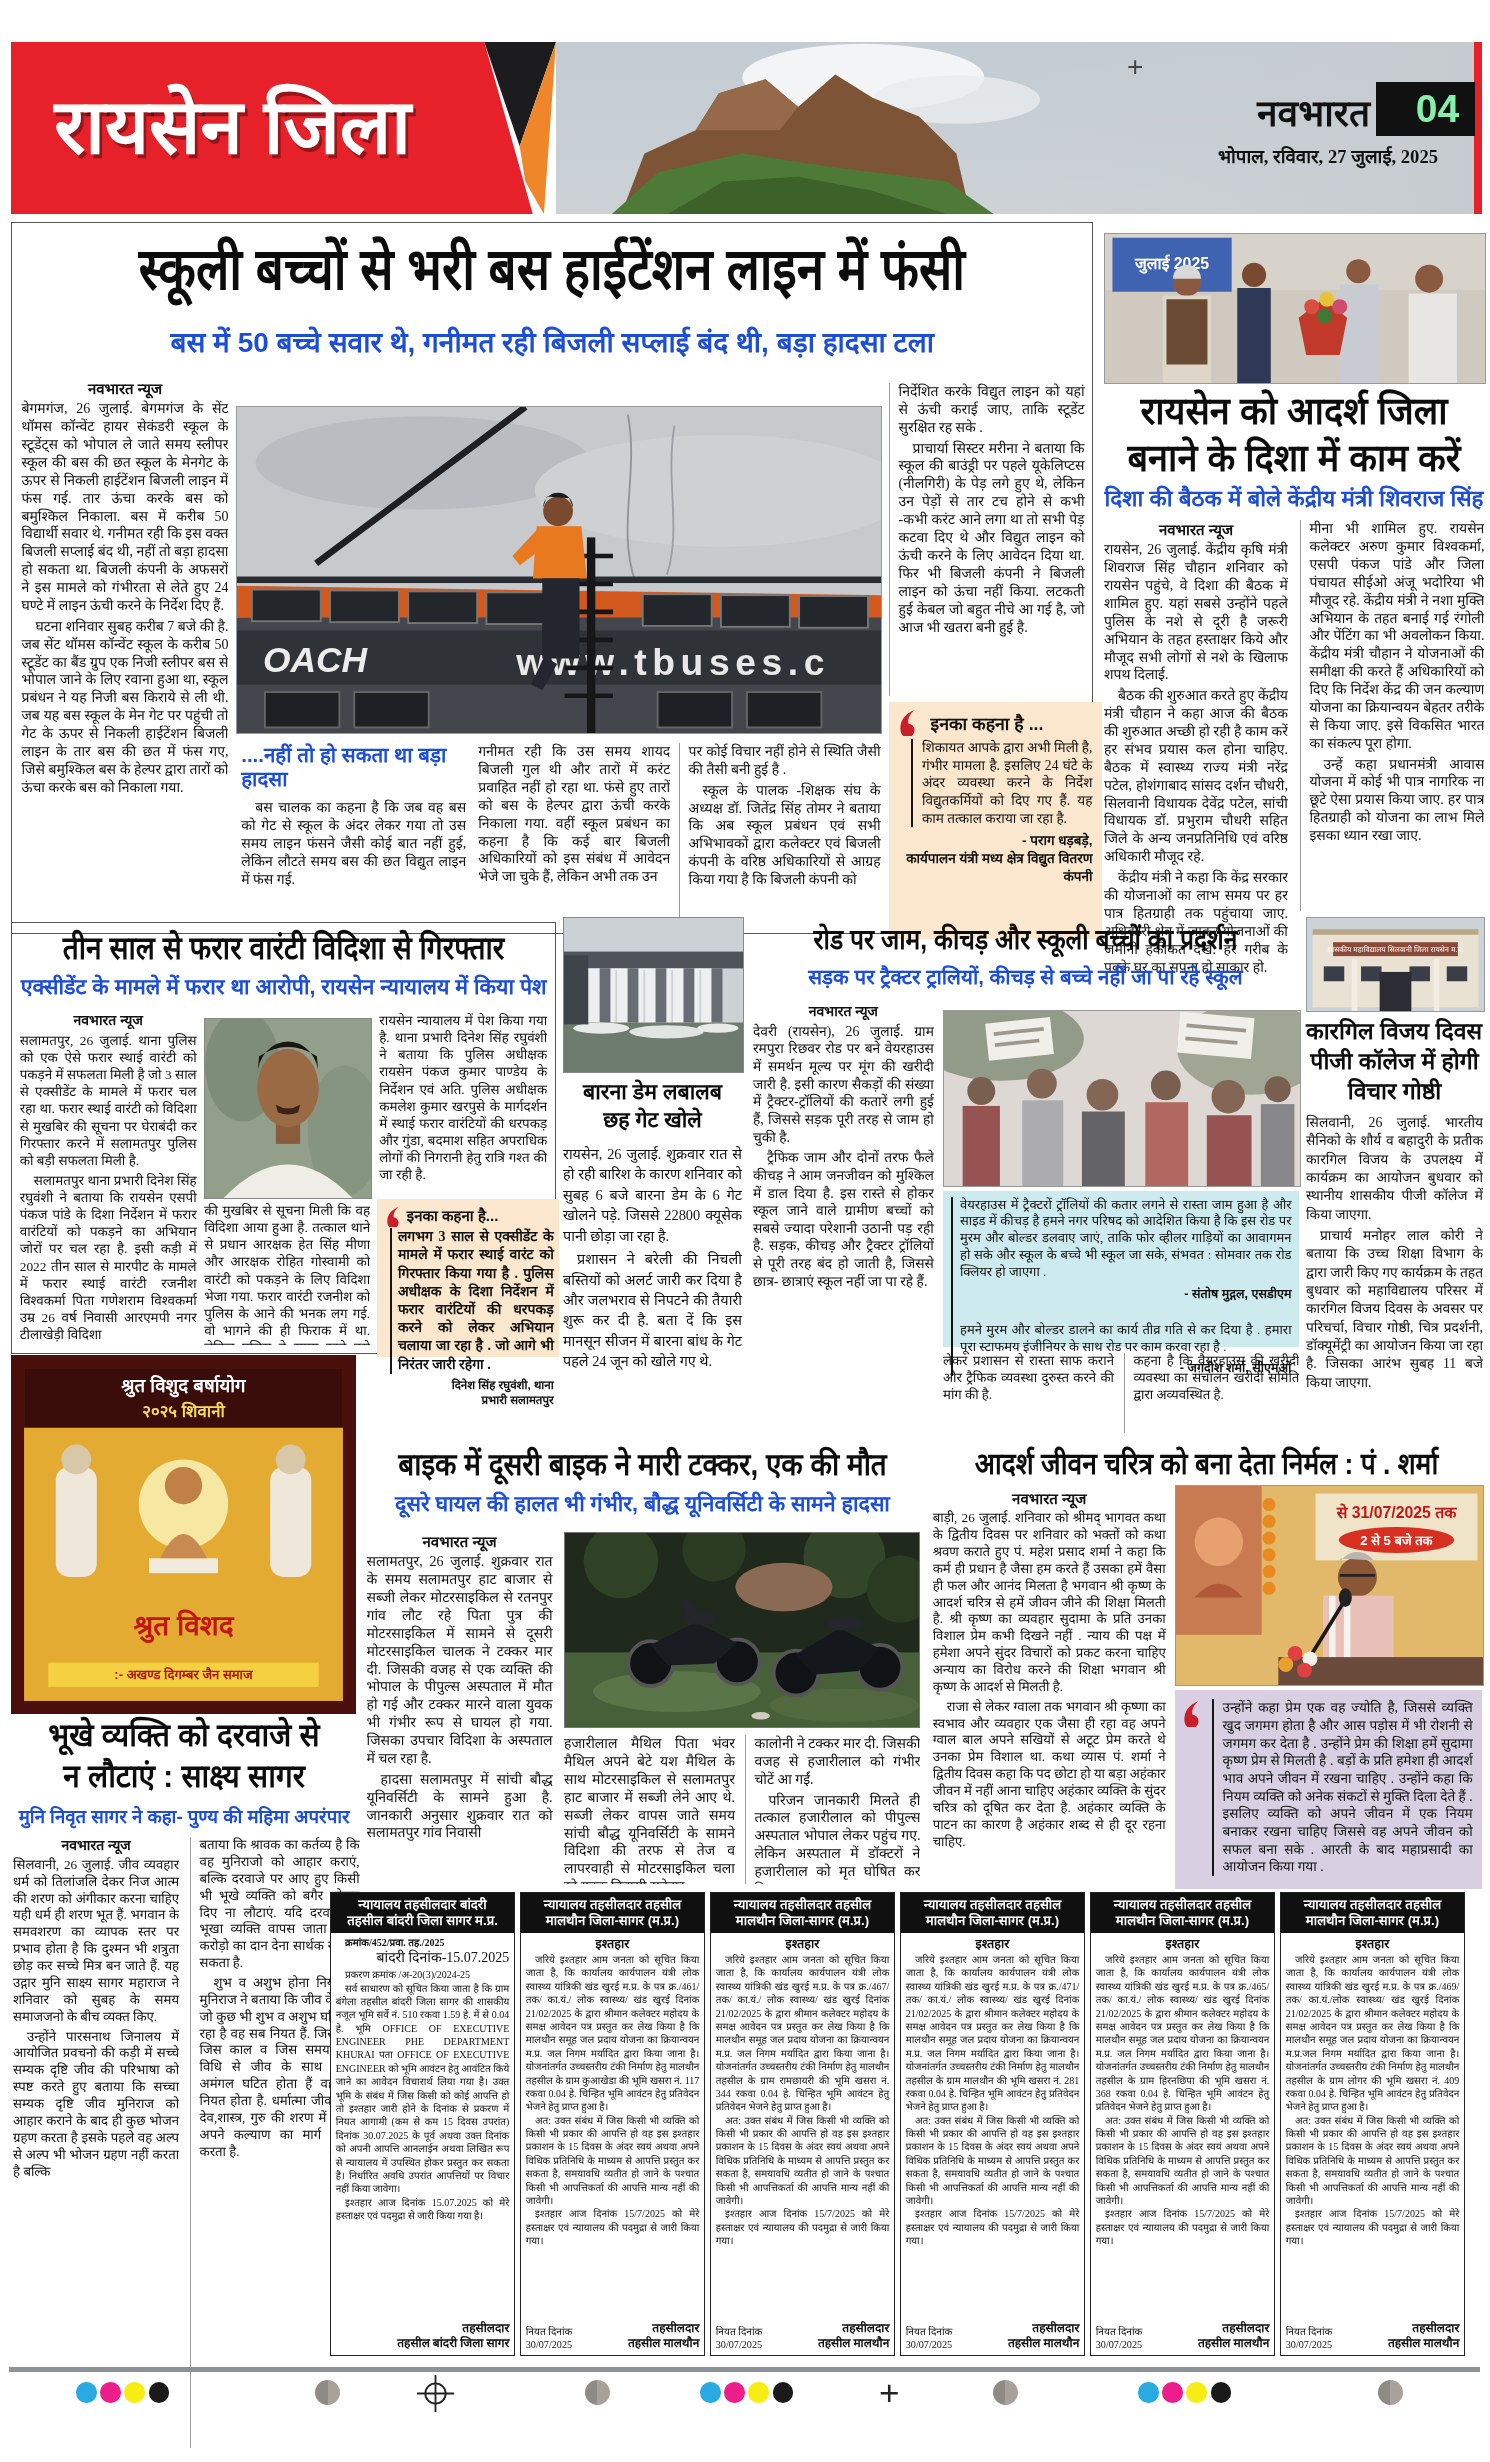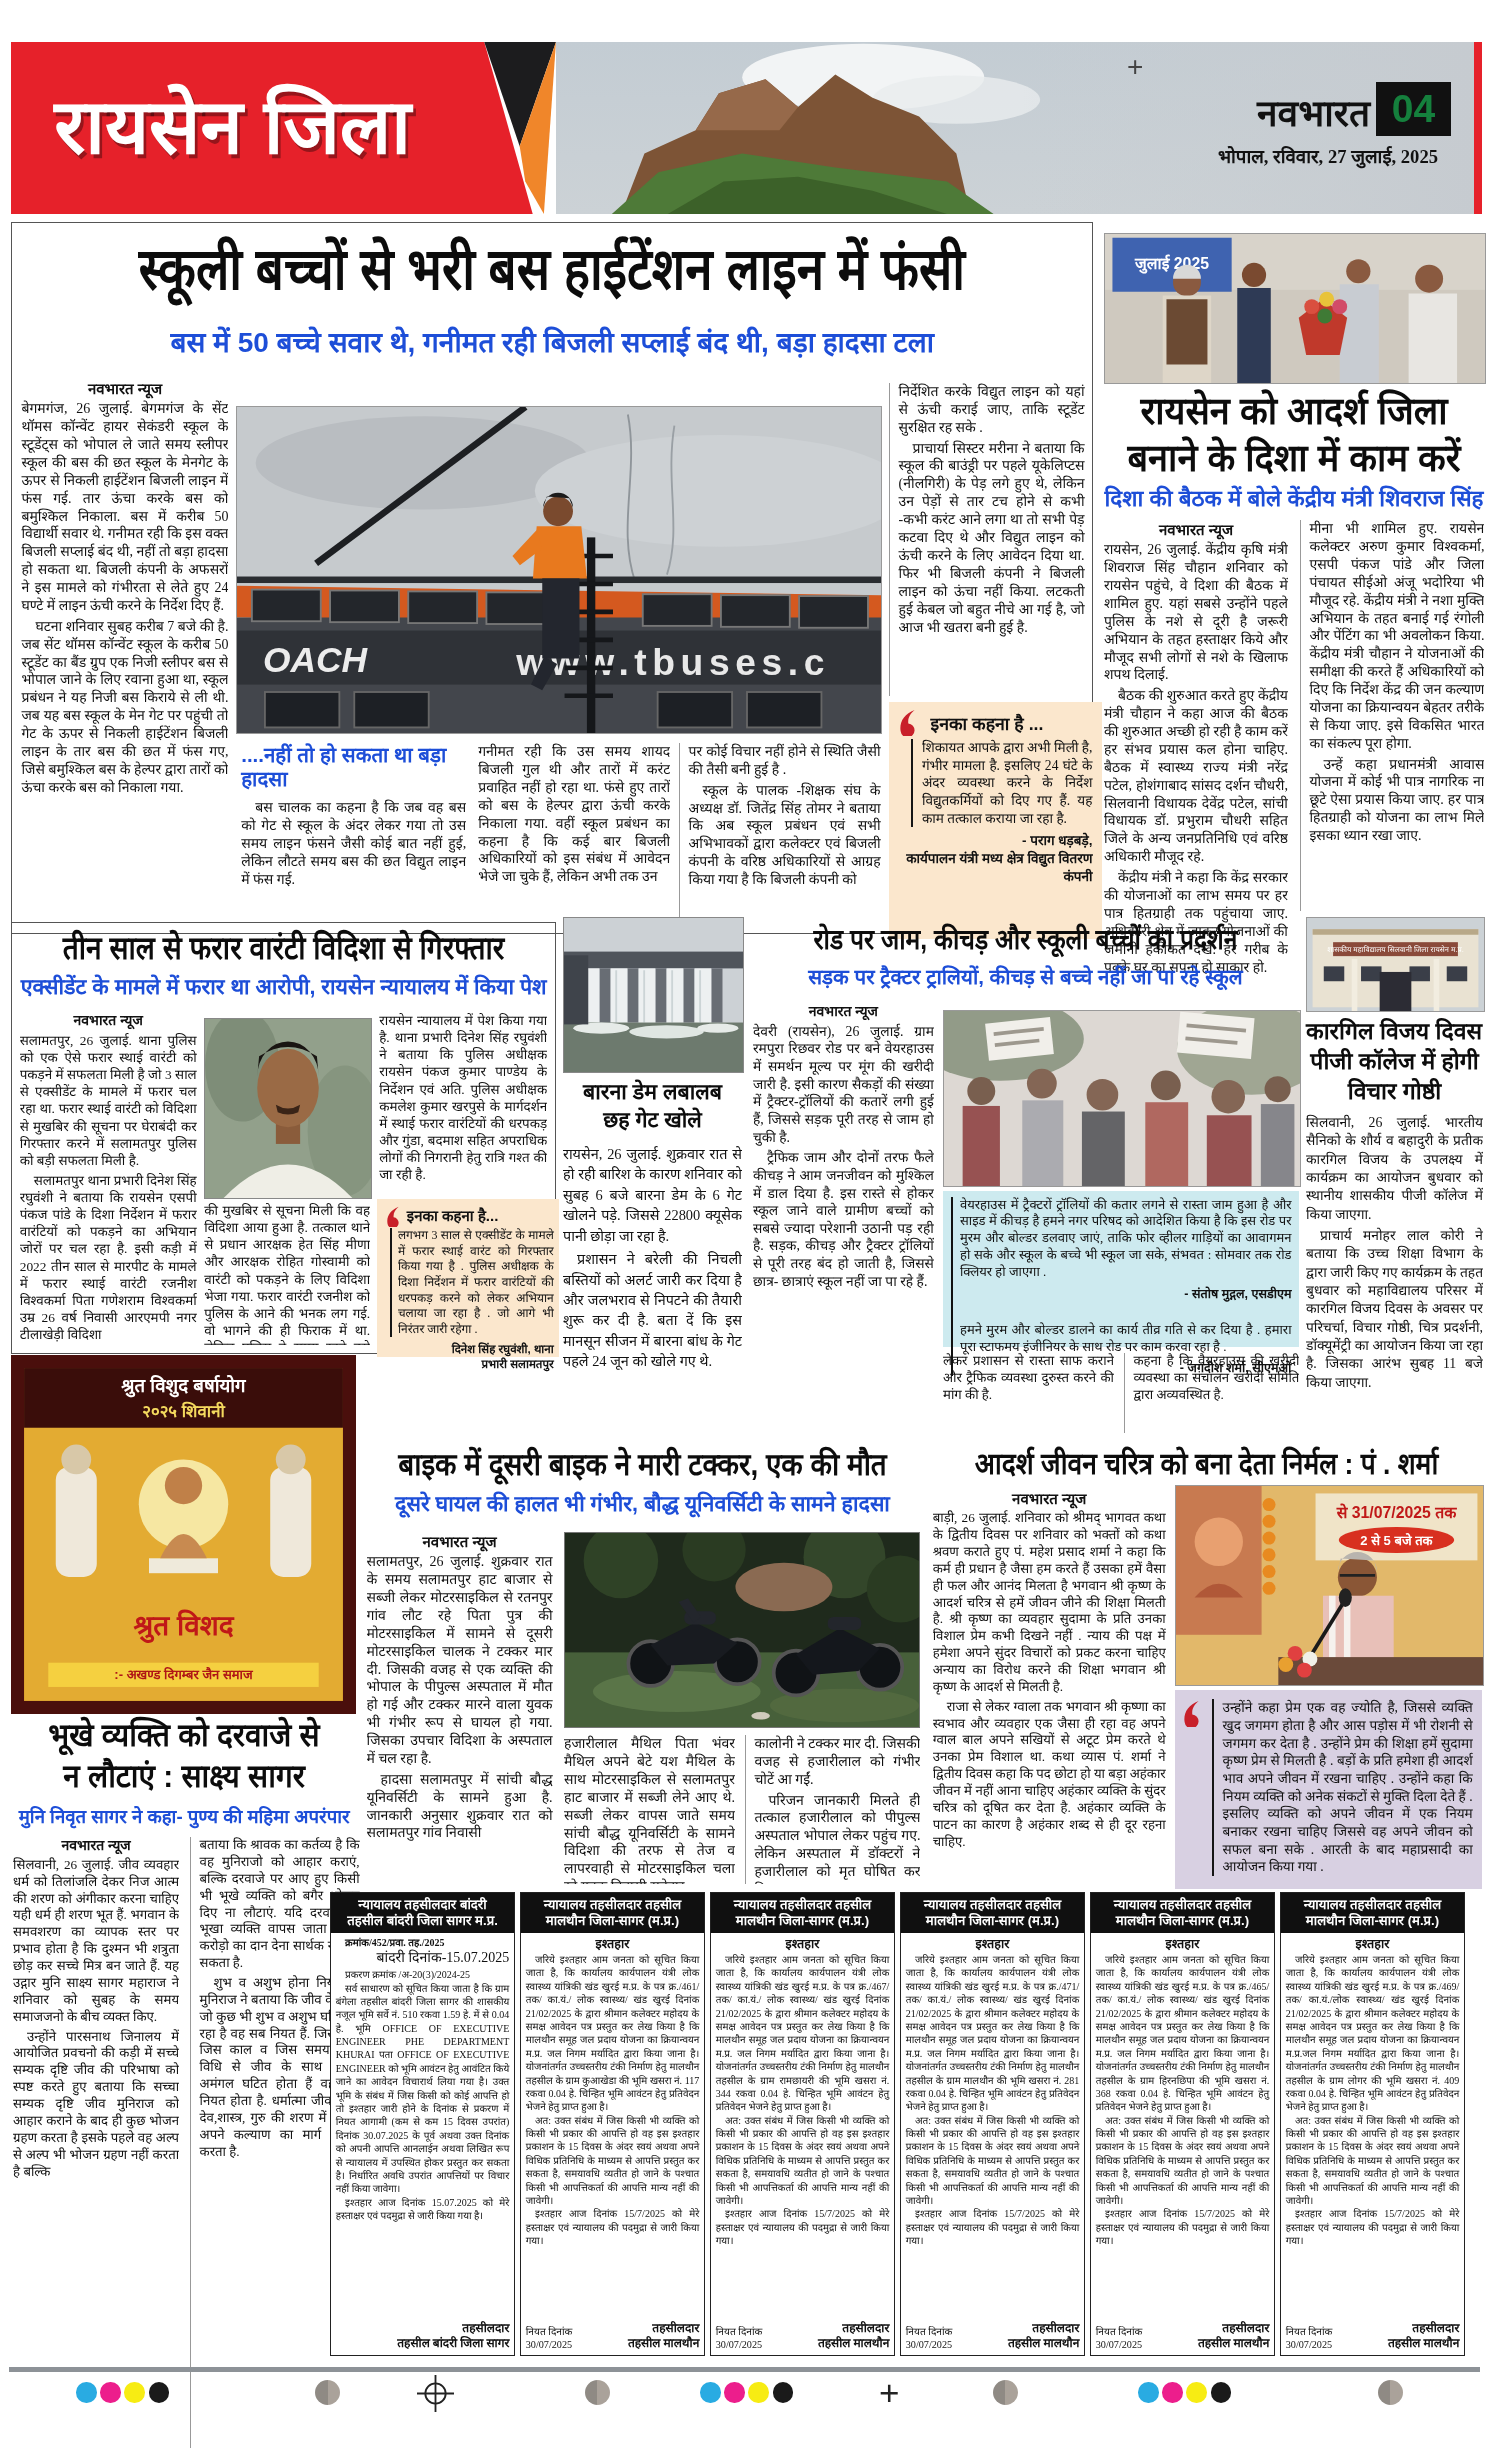--- a/index.html
+++ b/index.html
@@ -71,21 +71,21 @@
       <path d="M150 95 L175 55 L225 40 L260 70 L240 95 Z" fill="#96694a"></path>
       <path d="M60 185 L110 140 L200 120 L300 135 L420 150 L470 185 Z" fill="#4e7a38"></path>
       <path d="M120 185 L180 150 L260 145 L340 160 L420 185 Z" fill="#3c6129"></path>
       <rect x="500" width="486" height="185" fill="url(#fade1)"></rect>
     </svg>
   </div>
   <div class="abs" style="left:1474px;top:42px;width:7.5px;height:172px;background:#e6212a;"></div>
   <div class="abs sans" style="left:1127px;top:51px;font-size:28px;color:#444;">+</div>
 
   <div class="abs b rt" style="left:1146px;top:86px;width:224px;font-size:37px;font-family:'Liberation Serif',serif;">नवभारत</div>
-  <div class="abs sans b ctr" style="left:1376px;top:82px;width:75px;height:54px;background:#111;color:#15803d;font-size:39px;line-height:54px;">04</div>
+  <div class="abs sans b ctr" style="left:1376px;top:82px;width:75px;height:54px;background:#111;color:#86efac;font-size:39px;line-height:54px;padding-left:24px;">04</div>
   <div class="abs b rt" style="left:1099px;top:143px;width:339px;font-size:18.6px;">भोपाल, रविवार, 27 जुलाई, 2025</div>
 
   <div class="abs box" style="left:11.2px;top:222px;width:1080px;height:710px;">
     <div class="abs head ctr" style="left:0;top:15px;width:100%;font-size:58px;transform:scaleX(.85);transform-origin:center;">स्कूली बच्चों से भरी बस हाईटेंशन लाइन में फंसी</div>
     <div class="abs subhead ctr" style="left:0;top:104px;width:100%;font-size:28px;">बस में 50 बच्चे सवार थे, गनीमत रही बिजली सप्लाई बंद थी, बड़ा हादसा टला</div>
 
     <div class="abs bodytxt j" style="left:9.3px;top:156px;width:207px;height:540px;overflow:hidden;">
       <div class="byline">नवभारत न्यूज</div>
       <p class="noind">बेगमगंज, 26 जुलाई. बेगमगंज के सेंट थॉमस कॉन्वेंट हायर सेकंडरी स्कूल के स्टूडेंट्स को भोपाल ले जाते समय स्लीपर स्कूल की बस की छत स्कूल के मेनगेट के ऊपर से निकली हाईटेंशन बिजली लाइन में फंस गई. तार ऊंचा करके बस को बमुश्किल निकाला. बस में करीब 50 विद्यार्थी सवार थे. गनीमत रही कि इस वक्त बिजली सप्लाई बंद थी, नहीं तो बड़ा हादसा हो सकता था. बिजली कंपनी के अफसरों ने इस मामले को गंभीरता से लेते हुए 24 घण्टे में लाइन ऊंची करने के निर्देश दिए हैं.</p>
       <p>घटना शनिवार सुबह करीब 7 बजे की है. जब सेंट थॉमस कॉन्वेंट स्कूल के करीब 50 स्टूडेंट का बैंड ग्रुप एक निजी स्लीपर बस से भोपाल जाने के लिए रवाना हुआ था, स्कूल प्रबंधन ने यह निजी बस किराये से ली थी. जब यह बस स्कूल के मेन गेट पर पहुंची तो गेट के ऊपर से निकली हाईटेंशन बिजली लाइन के तार बस की छत में फंस गए, जिसे बमुश्किल बस के हेल्पर द्वारा तारों को ऊंचा करके बस को निकाला गया.</p>
@@ -230,21 +230,21 @@
       <p class="noind">की मुखबिर से सूचना मिली कि वह विदिशा आया हुआ है. तत्काल थाने से प्रधान आरक्षक हेत सिंह मीणा और आरक्षक रोहित गोस्वामी को वारंटी को पकड़ने के लिए विदिशा भेजा गया. फरार वारंटी रजनीश को पुलिस के आने की भनक लग गई. वो भागने की ही फिराक में था. लेकिन पुलिस ने समय रहते उसे घेराबंदी कर पकड़ने में सफलता हासिल कर ली. शनिवार के दिन रजनीश को</p>
     </div>
     <div class="abs bodytxt j" style="left:367px;top:89px;width:168px;height:183px;overflow:hidden;font-size:13.4px;">
       <p class="noind">रायसेन न्यायालय में पेश किया गया है. थाना प्रभारी दिनेश सिंह रघुवंशी ने बताया कि पुलिस अधीक्षक रायसेन पंकज कुमार पाण्डेय के निर्देशन एवं अति. पुलिस अधीक्षक कमलेश कुमार खरपुसे के मार्गदर्शन में स्थाई फरार वारंटियों की धरपकड़ और गुंडा, बदमाश सहित अपराधिक लोगों की निगरानी हेतु रात्रि गश्त की जा रही है.</p>
     </div>
     <div class="abs qbox" style="left:365px;top:276px;width:171px;height:147px;padding:5.6px;">
       <svg class="qmark" viewBox="0 0 40 40" style="width:22.4px;height:22.4px;">
         <path d="M28 3 C13 9 6 20 8 33 a10 10 0 1 0 11 -11 c-1 -8 3 -14 9 -19 z" fill="#c8202a"></path>
       </svg>
       <div class="qtitle" style="font-size:15px;margin-left:24px;">इनका कहना है...</div>
-      <div class="qtext" style="font-size:12px;margin-left:7.5px;padding-left:5.6px;">लगभग 3 साल से एक्सीडेंट के मामले में फरार स्थाई वारंट को गिरफ्तार किया गया है . पुलिस अधीक्षक के दिशा निर्देशन में फरार वारंटियों की धरपकड़ करने को लेकर अभियान चलाया जा रहा है . जो आगे भी निरंतर जारी रहेगा .</div>
+      <div class="qtext" style="font-size:14px;margin-left:7.5px;padding-left:5.6px;font-weight:bold;">लगभग 3 साल से एक्सीडेंट के मामले में फरार स्थाई वारंट को गिरफ्तार किया गया है . पुलिस अधीक्षक के दिशा निर्देशन में फरार वारंटियों की धरपकड़ करने को लेकर अभियान चलाया जा रहा है . जो आगे भी निरंतर जारी रहेगा .</div>
       <div class="qattr" style="font-size:11.6px;">दिनेश सिंह रघुवंशी, थाना</div>
       <div class="qattr" style="font-size:11.6px;margin-top:0;">प्रभारी सलामतपुर</div>
     </div>
   </div>
 
   <div class="abs" style="left:563px;top:917px;width:179px;height:522px;">
     <div class="abs photo" style="left:0;top:0;width:179px;height:154px;border:0.9px solid #888;">
       <svg viewBox="0 0 192 165" preserveAspectRatio="none">
         <rect width="192" height="165" fill="#ccd1d5"></rect>
         <rect y="36" width="192" height="18" fill="#4f545b"></rect>

